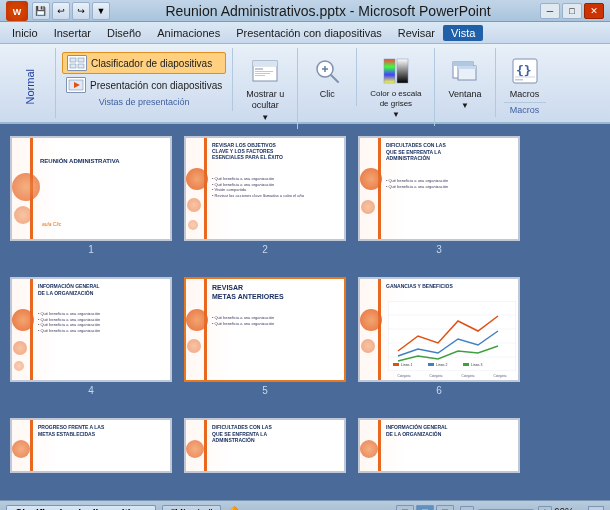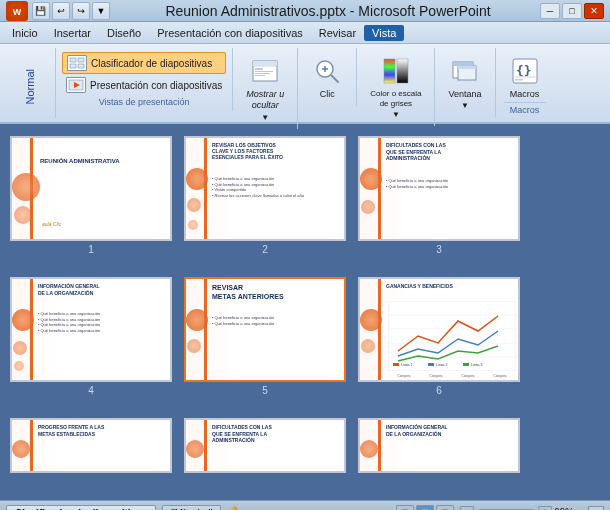--- a/index.html
+++ b/index.html
@@ -289,20 +289,21 @@
     <div class="win-btn win-btn-min">─</div>
     <div class="win-btn win-btn-max">□</div>
     <div class="win-btn win-btn-close">✕</div>
   </div>
 </div>
 
 <div class="menu-bar">
   <div class="menu-item">Inicio</div>
   <div class="menu-item">Insertar</div>
   <div class="menu-item">Diseño</div>
+  <div class="menu-item">Animaciones</div>
   <div class="menu-item">Presentación con diapositivas</div>
   <div class="menu-item">Revisar</div>
   <div class="menu-item active">Vista</div>
 </div>
 
 <div class="ribbon" style="height:80px; display:flex; flex-direction:column;">
   <div class="ribbon-top" style="flex:1;">
 
     <div class="normal-label-section">
       <div style="writing-mode:vertical-rl; transform:rotate(180deg); font-size:11px; color:#2040a0; font-weight:normal; margin-top:8px;">Normal</div>
@@ -325,21 +326,21 @@
           <svg width="16" height="12" viewBox="0 0 16 12">
             <rect x="1" y="1" width="14" height="10" fill="#e0e8f8" stroke="#6080a0" stroke-width="0.5"></rect>
             <polygon points="6,3 12,6 6,9" fill="#e05010"></polygon>
           </svg>
         </div>
         <span>Presentación con diapositivas</span>
       </div>
       <div class="views-section-label">Vistas de presentación</div>
     </div>
 
-    <div style="display:flex;flex-direction:column;padding:4px 8px;border-right:1px solid #b0c8e0;min-width:60px;font-style:italic;">
+    <div style="display:flex;flex-direction:column;padding:4px 8px;border-right:1px solid #b0c8e0;min-width:60px;">
       <div class="ribbon-large-btn">
         <div class="ribbon-large-icon">
           <svg width="28" height="28" viewBox="0 0 28 28">
             <rect x="2" y="4" width="24" height="20" fill="white" stroke="#8090b0" stroke-width="1"></rect>
             <line x1="2" y1="9" x2="26" y2="9" stroke="#b0c0d0" stroke-width="0.8"></line>
             <rect x="4" y="11" width="8" height="2" fill="#c0c8d8"></rect>
             <rect x="4" y="14" width="18" height="1" fill="#c0c8d8"></rect>
             <rect x="4" y="16" width="15" height="1" fill="#c0c8d8"></rect>
             <rect x="4" y="18" width="10" height="1" fill="#c0c8d8"></rect>
             <rect x="2" y="4" width="24" height="5" fill="#d8e4f0"></rect>

